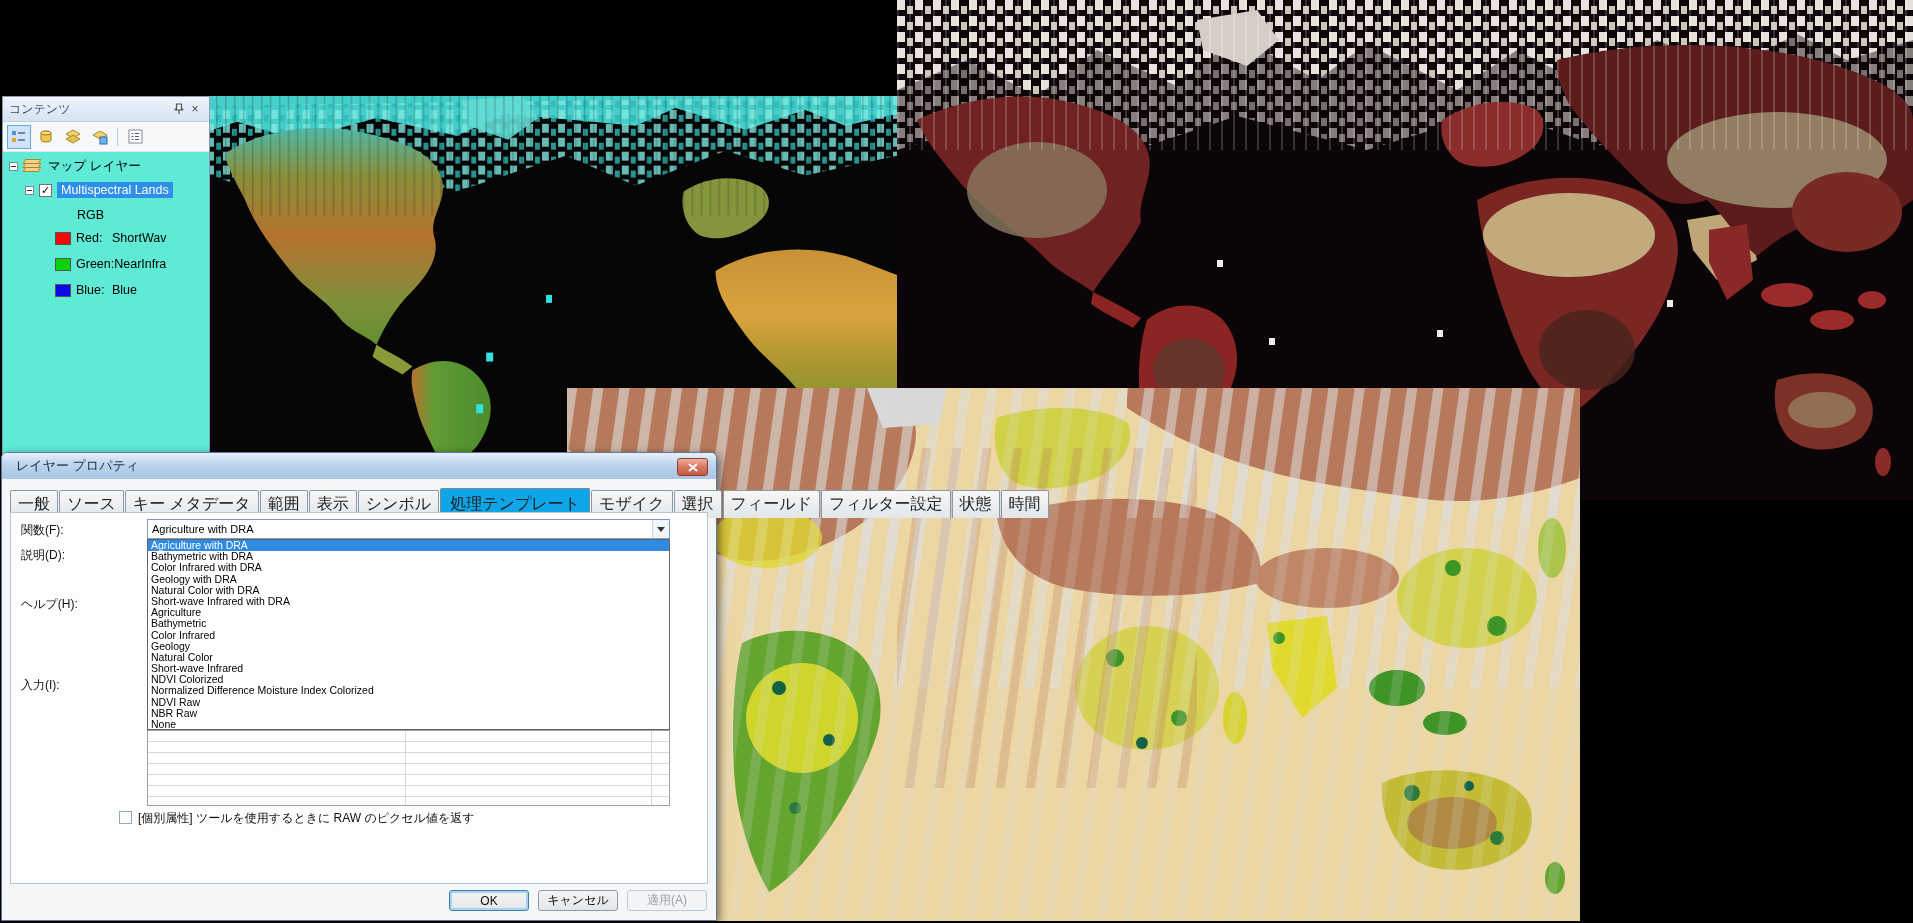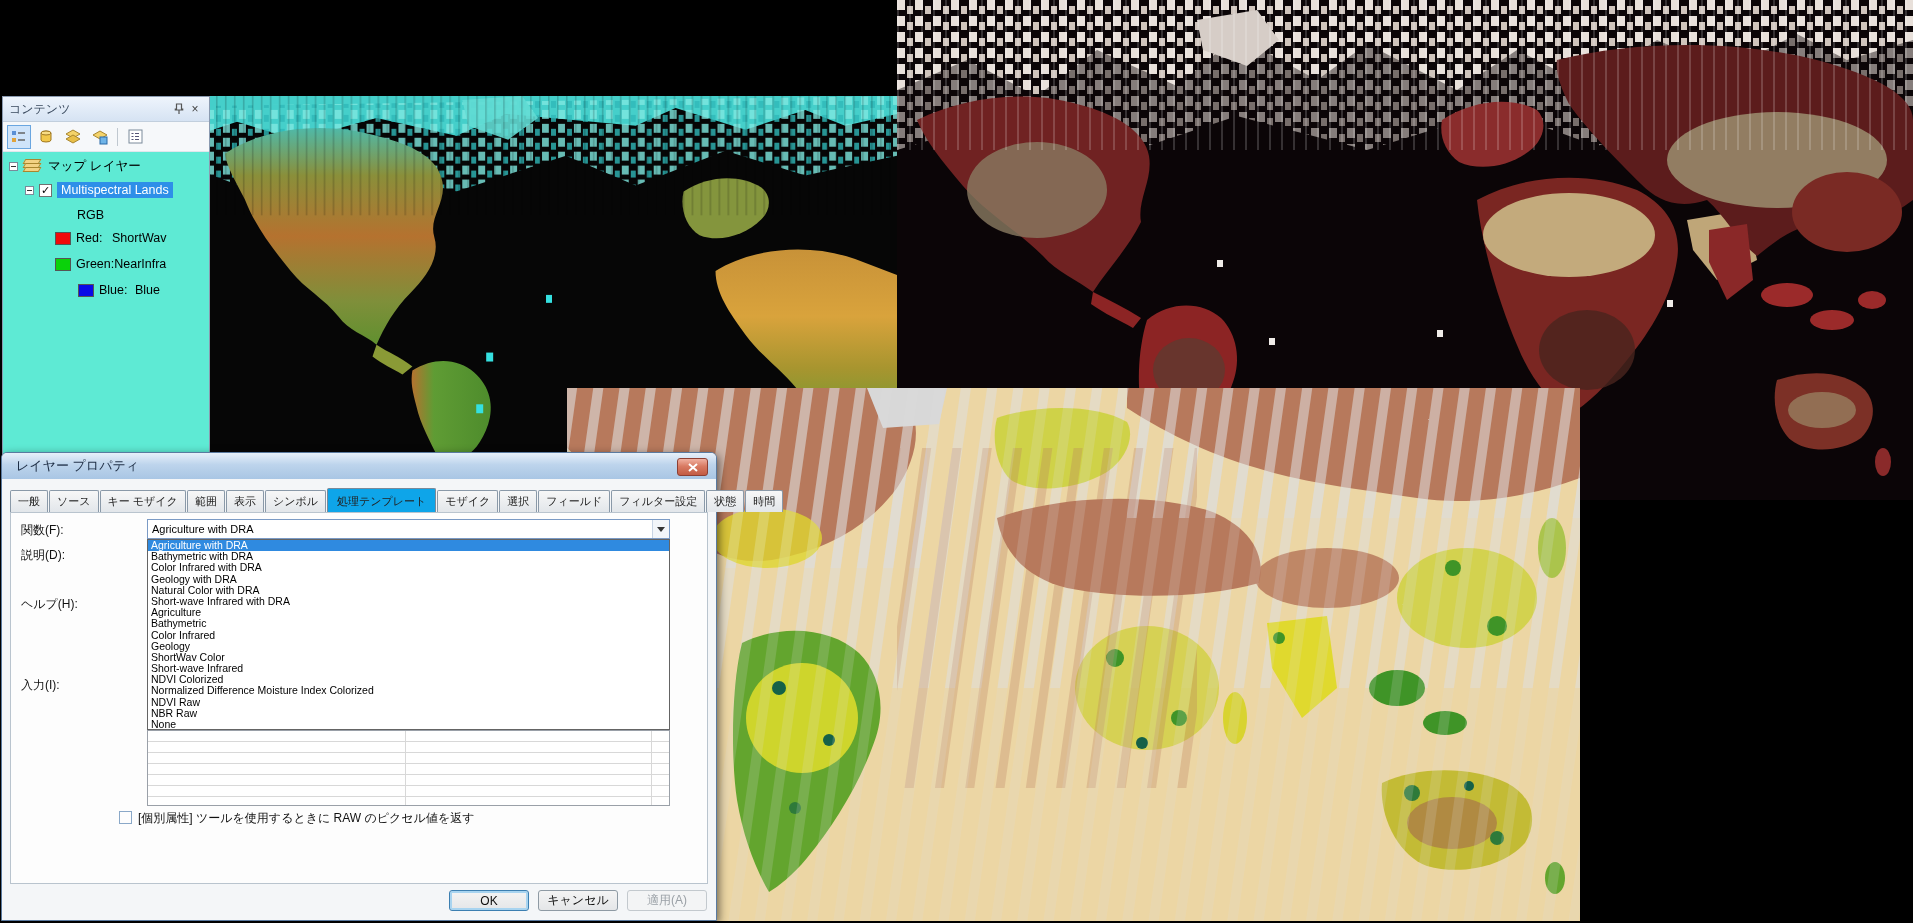--- a/index.html
+++ b/index.html
@@ -44,22 +44,22 @@
   #dialog { position:absolute; left:1px; top:452px; width:716px; height:469px; z-index:4;
     background:#f4f6f8; border:1px solid #5a7aa0; border-radius:6px 6px 0 0;
     box-shadow:2px 3px 10px rgba(0,0,0,.55); }
   .titlebar { height:26px; border-radius:5px 5px 0 0;
     background:linear-gradient(#e7f0fa,#bdd4ec 45%,#a9c6e4); display:flex; align-items:center; padding:0 14px; }
   .dlg-title { font-size:13px; color:#1e2e45; }
   .close-btn { position:absolute; right:8px; top:5px; width:31px; height:18px; border:1px solid #8d3f33; border-radius:3px;
     background:linear-gradient(#f0b0a0,#d97b63 45%,#c25b44); color:#fff; font-size:11px; font-weight:bold;
     display:flex; align-items:center; justify-content:center; text-shadow:0 1px 1px #7a2a1a; }
   .tabstrip { position:absolute; left:8px; top:34px; right:8px; display:flex; align-items:flex-end; }
-  .tab { font-size:11px; color:#222; padding:3px 7px 3px; border:1px solid #8a99a8; border-bottom:none;
-    background:linear-gradient(#f7f7f7,#e2e6ea); border-radius:2px 2px 0 0; margin-right:1px; white-space:nowrap; }
+  .tab { font-size:16px; color:#222; padding:3px 7px 3px; border:1px solid #8a99a8; border-bottom:none;
+    background:linear-gradient(#f7f7f7,#e2e6ea); border-radius:2px 2px 0 0; margin-right:1px; white-space:nowrap;font-family:Liberation Serif, serif; }
   .tab.active { background:#0ea5e9; padding:5px 9px 4px; position:relative; top:1px; border-color:#7a8a9a; }
   .tabpage { position:absolute; left:8px; top:59px; right:8px; bottom:36px; background:#fdfdfd;
     border:1px solid #b9c4ce; }
   .flabel { position:absolute; font-size:12px; color:#111; }
   #fn-label   { left:19px; top:69px; }
   #desc-label { left:19px; top:94px; }
   #help-label { left:19px; top:143px; }
   #in-label   { left:19px; top:224px; }
 
   .combo { position:absolute; left:145px; top:66px; width:523px; height:20px; background:#fff;
@@ -300,42 +300,42 @@
     <div class="trow" style="left:52px; top:76px;">
       <span class="swatch" style="background-color: rgb(240, 10, 10);"></span>
       <span class="chname">Red:</span>
       <span>ShortWav</span>
     </div>
     <div class="trow" style="left:52px; top:102px;">
       <span class="swatch" style="background-color: rgb(10, 210, 10);"></span>
       <span class="chname">Green:</span>
       <span>NearInfra</span>
     </div>
-    <div class="trow" style="left:52px; top:128px;margin-left:23px;">
+    <div class="trow" style="left:52px; top:128px;">
       <span class="swatch" style="background-color: rgb(10, 10, 230);"></span>
       <span class="chname">Blue:</span>
       <span>Blue</span>
     </div>
   </div>
 </div>
 
 <div id="dialog">
   <div class="titlebar">
     <span class="dlg-title">レイヤー プロパティ</span>
   </div>
   <div class="close-btn">
     <svg width="10" height="9" viewBox="0 0 10 9">
         <path d="M1,1 L9,8 M9,1 L1,8" stroke="#fff" stroke-width="2"></path>
       </svg>
   </div>
 
   <div class="tabstrip">
     <span class="tab">一般</span>
     <span class="tab">ソース</span>
-    <span class="tab">キー モザイク</span>
+    <span class="tab">キー メタデータ</span>
     <span class="tab">範囲</span>
     <span class="tab">表示</span>
     <span class="tab">シンボル</span>
     <span class="tab active">処理テンプレート</span>
     <span class="tab">モザイク</span>
     <span class="tab">選択</span>
     <span class="tab">フィールド</span>
     <span class="tab">フィルター設定</span>
     <span class="tab">状態</span>
     <span class="tab">時間</span>
@@ -359,21 +359,21 @@
     <div class="opt sel">Agriculture with DRA</div>
     <div class="opt">Bathymetric with DRA</div>
     <div class="opt">Color Infrared with DRA</div>
     <div class="opt">Geology with DRA</div>
     <div class="opt">Natural Color with DRA</div>
     <div class="opt">Short-wave Infrared with DRA</div>
     <div class="opt">Agriculture</div>
     <div class="opt">Bathymetric</div>
     <div class="opt">Color Infrared</div>
     <div class="opt">Geology</div>
-    <div class="opt">ShortWav Color</div>
+    <div class="opt">Natural Color</div>
     <div class="opt">Short-wave Infrared</div>
     <div class="opt">NDVI Colorized</div>
     <div class="opt">Normalized Difference Moisture Index Colorized</div>
     <div class="opt">NDVI Raw</div>
     <div class="opt">NBR Raw</div>
     <div class="opt">None</div>
   </div>
 
   <div class="input-table">
     <span class="vline" style="left:257px;"></span>

